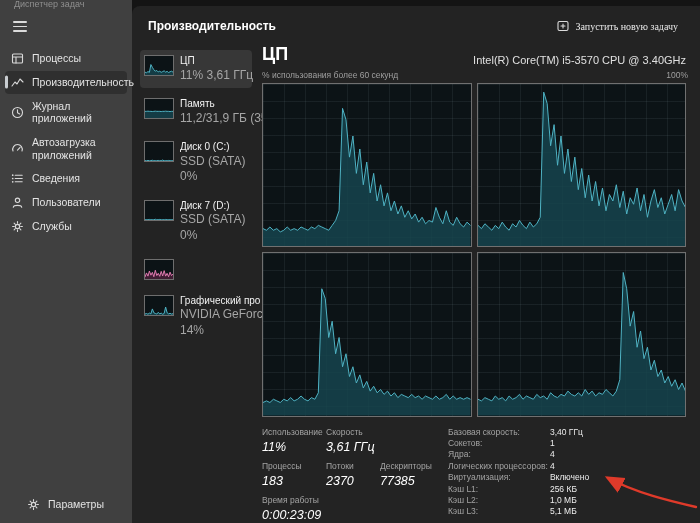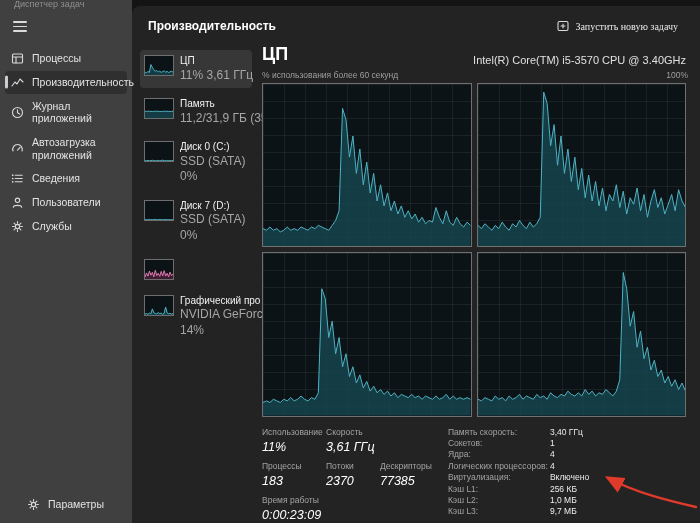--- a/index.html
+++ b/index.html
@@ -300,21 +300,21 @@
               <div class="slabel">Дескрипторы</div>
               <div class="sval">77385</div>
             </div>
             <div class="stat" style="grid-column:1 / span 3">
               <div class="slabel">Время работы</div>
               <div class="sval">0:00:23:09</div>
             </div>
           </div>
           <div class="stats-right" id="stats-right">
               <div class="drow">
-                <span class="dl">Память скорость:</span>
+                <span class="dl">Базовая скорость:</span>
                 <span class="dv">3,40 ГГц</span>
               </div>
               <div class="drow">
                 <span class="dl">Сокетов:</span>
                 <span class="dv">1</span>
               </div>
               <div class="drow">
                 <span class="dl">Ядра:</span>
                 <span class="dv">4</span>
               </div>
@@ -329,21 +329,21 @@
               <div class="drow">
                 <span class="dl">Кэш L1:</span>
                 <span class="dv">256 КБ</span>
               </div>
               <div class="drow">
                 <span class="dl">Кэш L2:</span>
                 <span class="dv">1,0 МБ</span>
               </div>
               <div class="drow">
                 <span class="dl">Кэш L3:</span>
-                <span class="dv">9,7 МБ</span>
+                <span class="dv">5,1 МБ</span>
               </div>
             </div>
         </div>
 
         <svg class="arrow" id="arrow" width="110" height="44" viewBox="0 0 110 44" style="left: 332.125px; top: 425.219px;">
             <defs>
               <marker id="ah" markerWidth="9" markerHeight="8" refX="6.5" refY="3.5" orient="auto">
                 <path d="M0,0 L8,3.5 L0,7 Z" fill="#df3a2a"></path>
               </marker>
             </defs>

